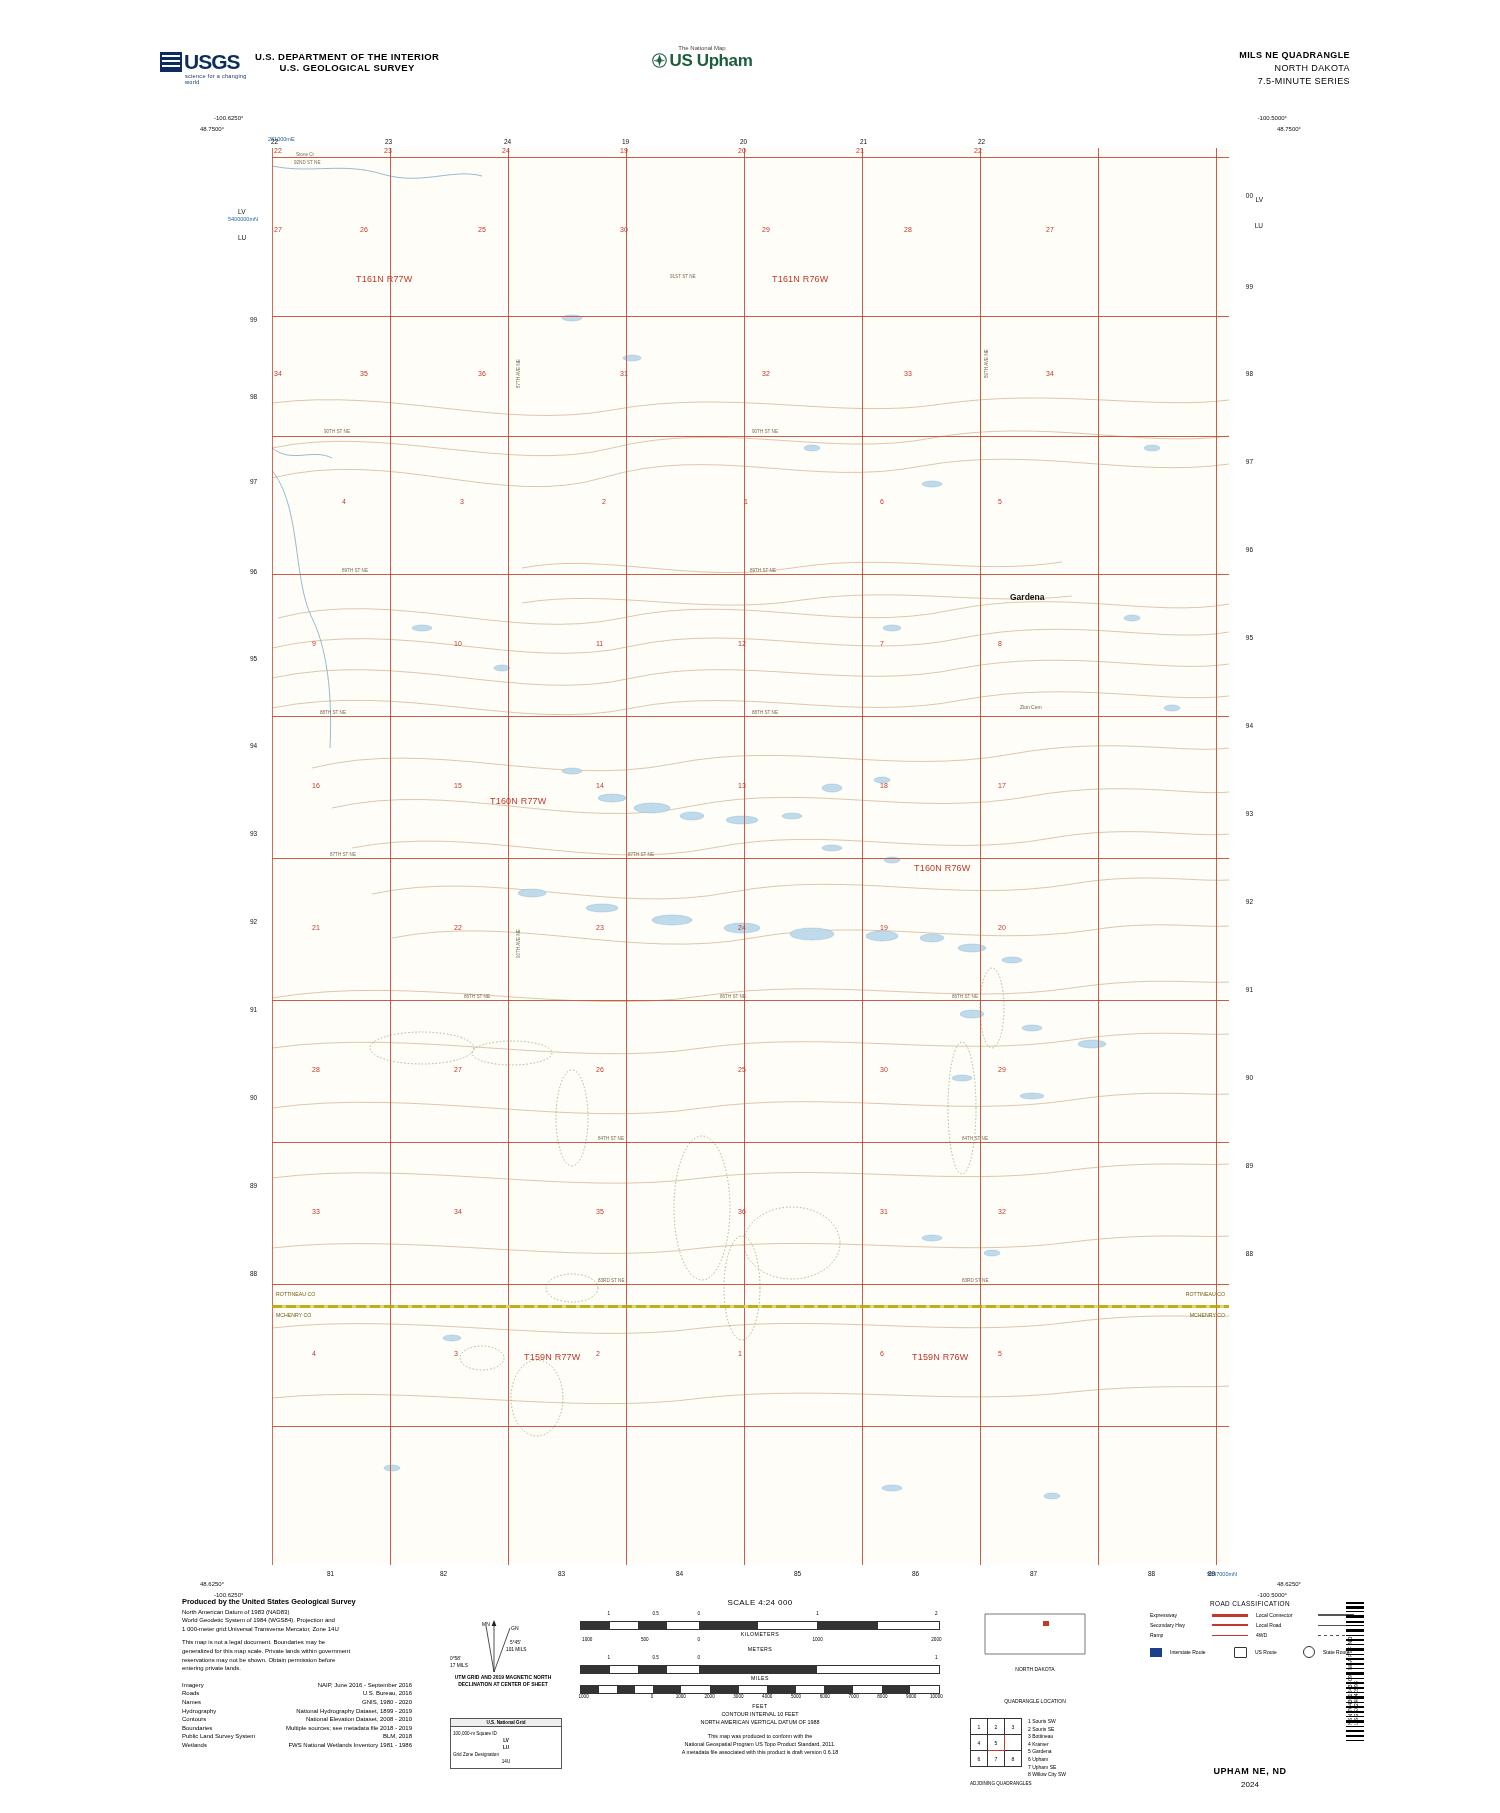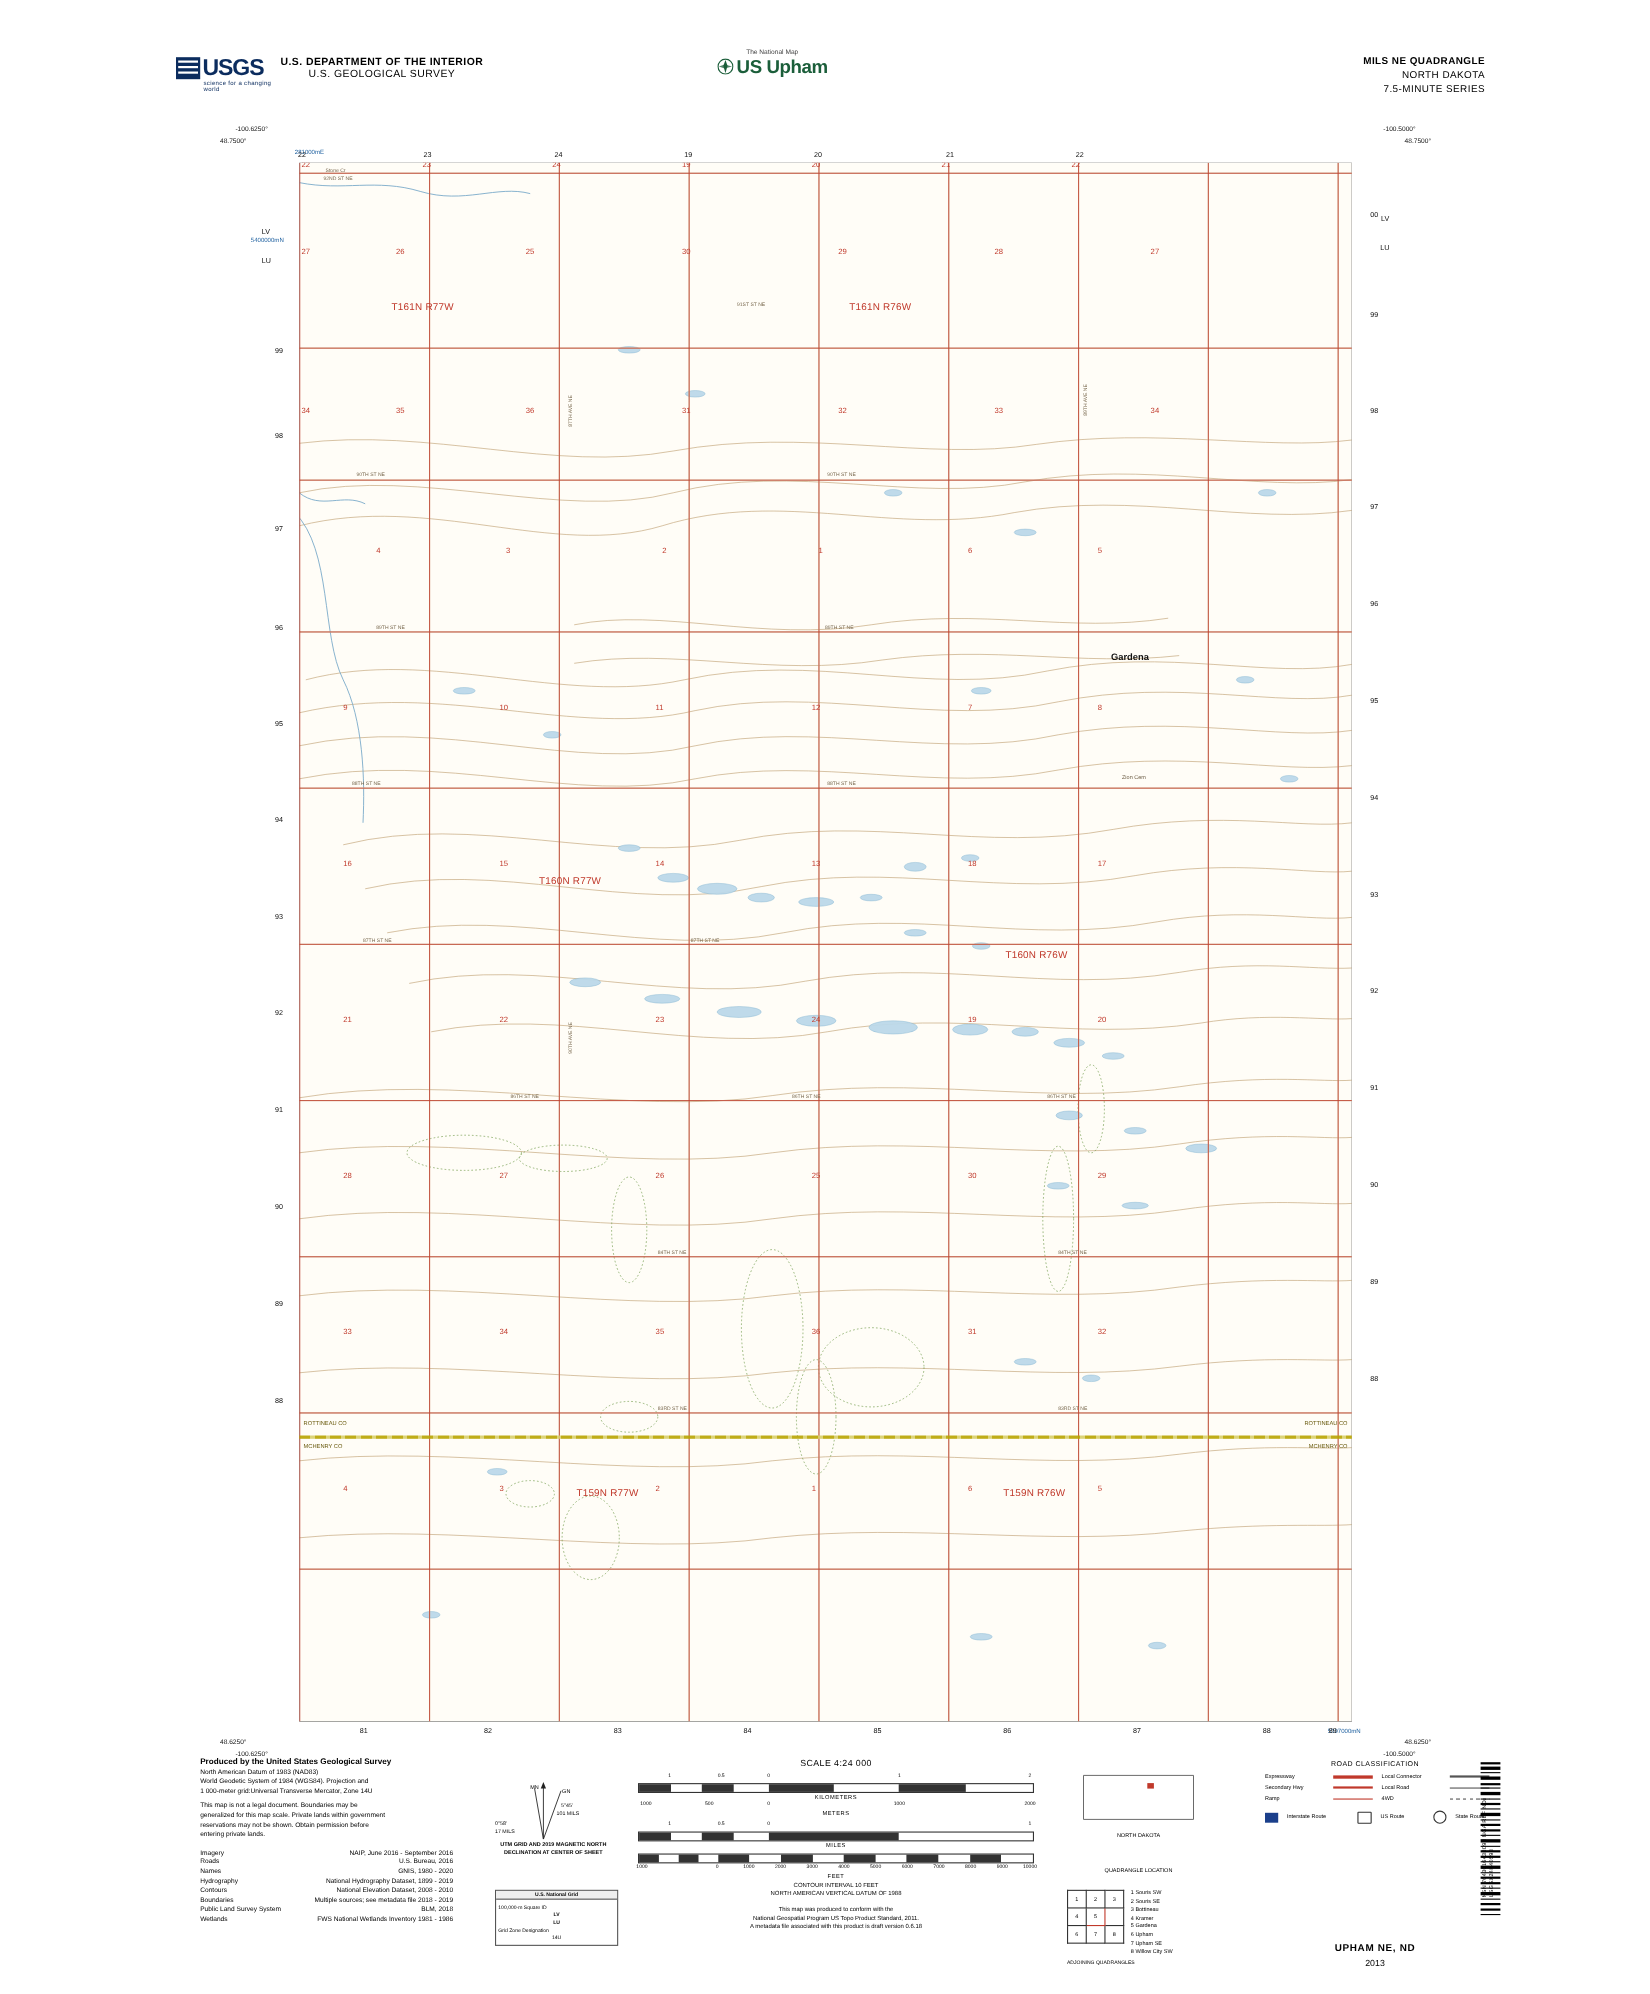--- a/index.html
+++ b/index.html
@@ -7,21 +7,21 @@
   .sheet{position:absolute;left:0;top:0;width:1500px;height:1813px;background:#fff;}
 
   
   .header{position:absolute;left:150px;top:45px;width:1200px;height:50px;}
   .usgs-logo{position:absolute;left:10px;top:5px;width:90px;height:34px;}
   .usgs-logo .bars{position:absolute;left:0;top:2px;width:22px;height:20px;background:#0b2c5e;}
   .usgs-logo .bars i{position:absolute;left:2px;width:18px;height:2px;background:#fff;display:block;}
   .usgs-word{position:absolute;left:24px;top:0px;font-size:21px;font-weight:bold;color:#0b2c5e;letter-spacing:-1px;font-family:"Liberation Sans",sans-serif;}
   .usgs-tag{position:absolute;left:25px;top:23px;font-size:5.5px;color:#0b2c5e;letter-spacing:.3px;}
   .dept{position:absolute;left:105px;top:6px;font-size:9.5px;font-weight:bold;letter-spacing:.4px;}
-  .dept .l2{font-weight:normal;}
+  .dept .l2{font-weight:bold;}
   .natmap{position:absolute;left:452px;top:0px;width:200px;text-align:center;}
   .natmap .tnm{font-size:6px;color:#444;}
   .natmap .ustopo{font-size:17px;font-weight:bold;color:#1b5e3a;letter-spacing:-.4px;}
   .natmap .leaf{display:inline-block;width:15px;height:15px;vertical-align:-2px;margin-right:3px;}
   .quadname{position:absolute;right:0;top:4px;text-align:right;font-size:9px;line-height:13px;letter-spacing:.4px;}
   .quadname .q1{font-weight:bold;}
 
   
   .mapwrap{position:absolute;left:272px;top:148px;width:957px;height:1417px;}
   .neat{position:absolute;left:0;top:0;width:100%;height:100%;border:1.2px solid #333;box-sizing:border-box;background:#fffdf8;}
@@ -720,15 +720,15 @@
           <i style="top:124px;height:1px"></i>
         <i style="top:128px;height:2px"></i>
           <i style="top:133px;height:1.5px"></i>
           <i style="top:138px;height:1px"></i>
       </div>
       <div class="vtxt">NSN  7643016438098
 NGA REF NO.  USGSX24K40598</div>
     </div>
 
     <div class="bottomname">UPHAM NE,  ND</div>
-    <div class="bottomyear">2013</div>
+    <div class="bottomyear">2024</div>
   </div>
 </div>
 
 </body></html>

